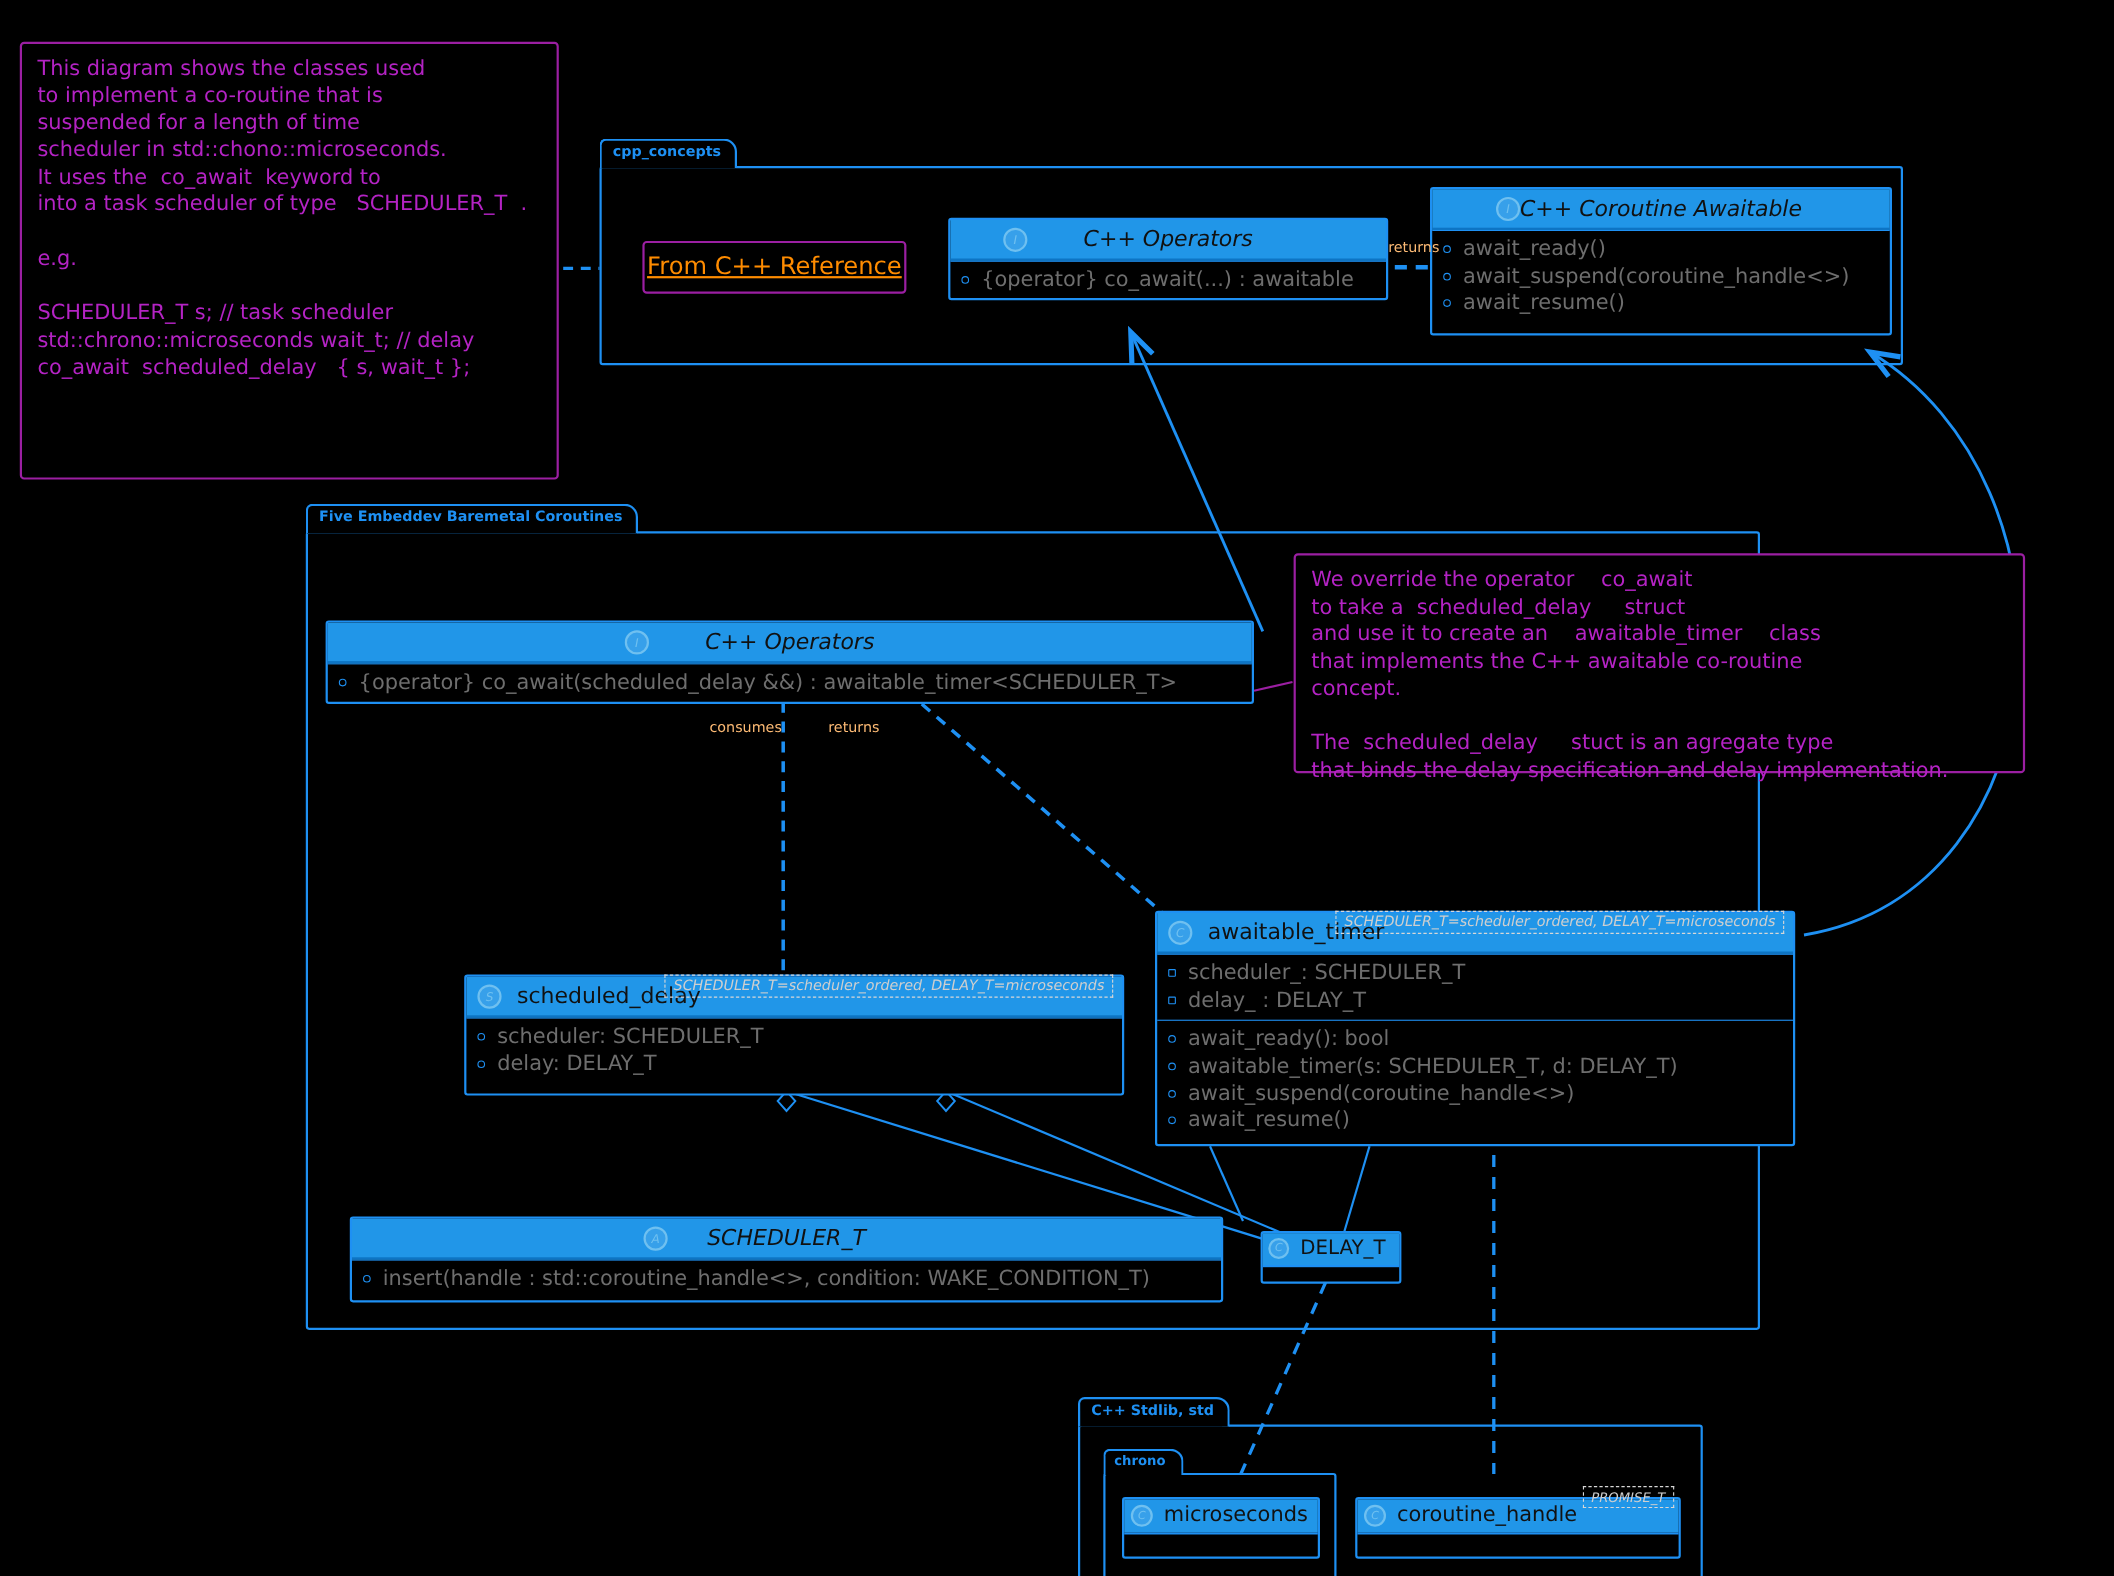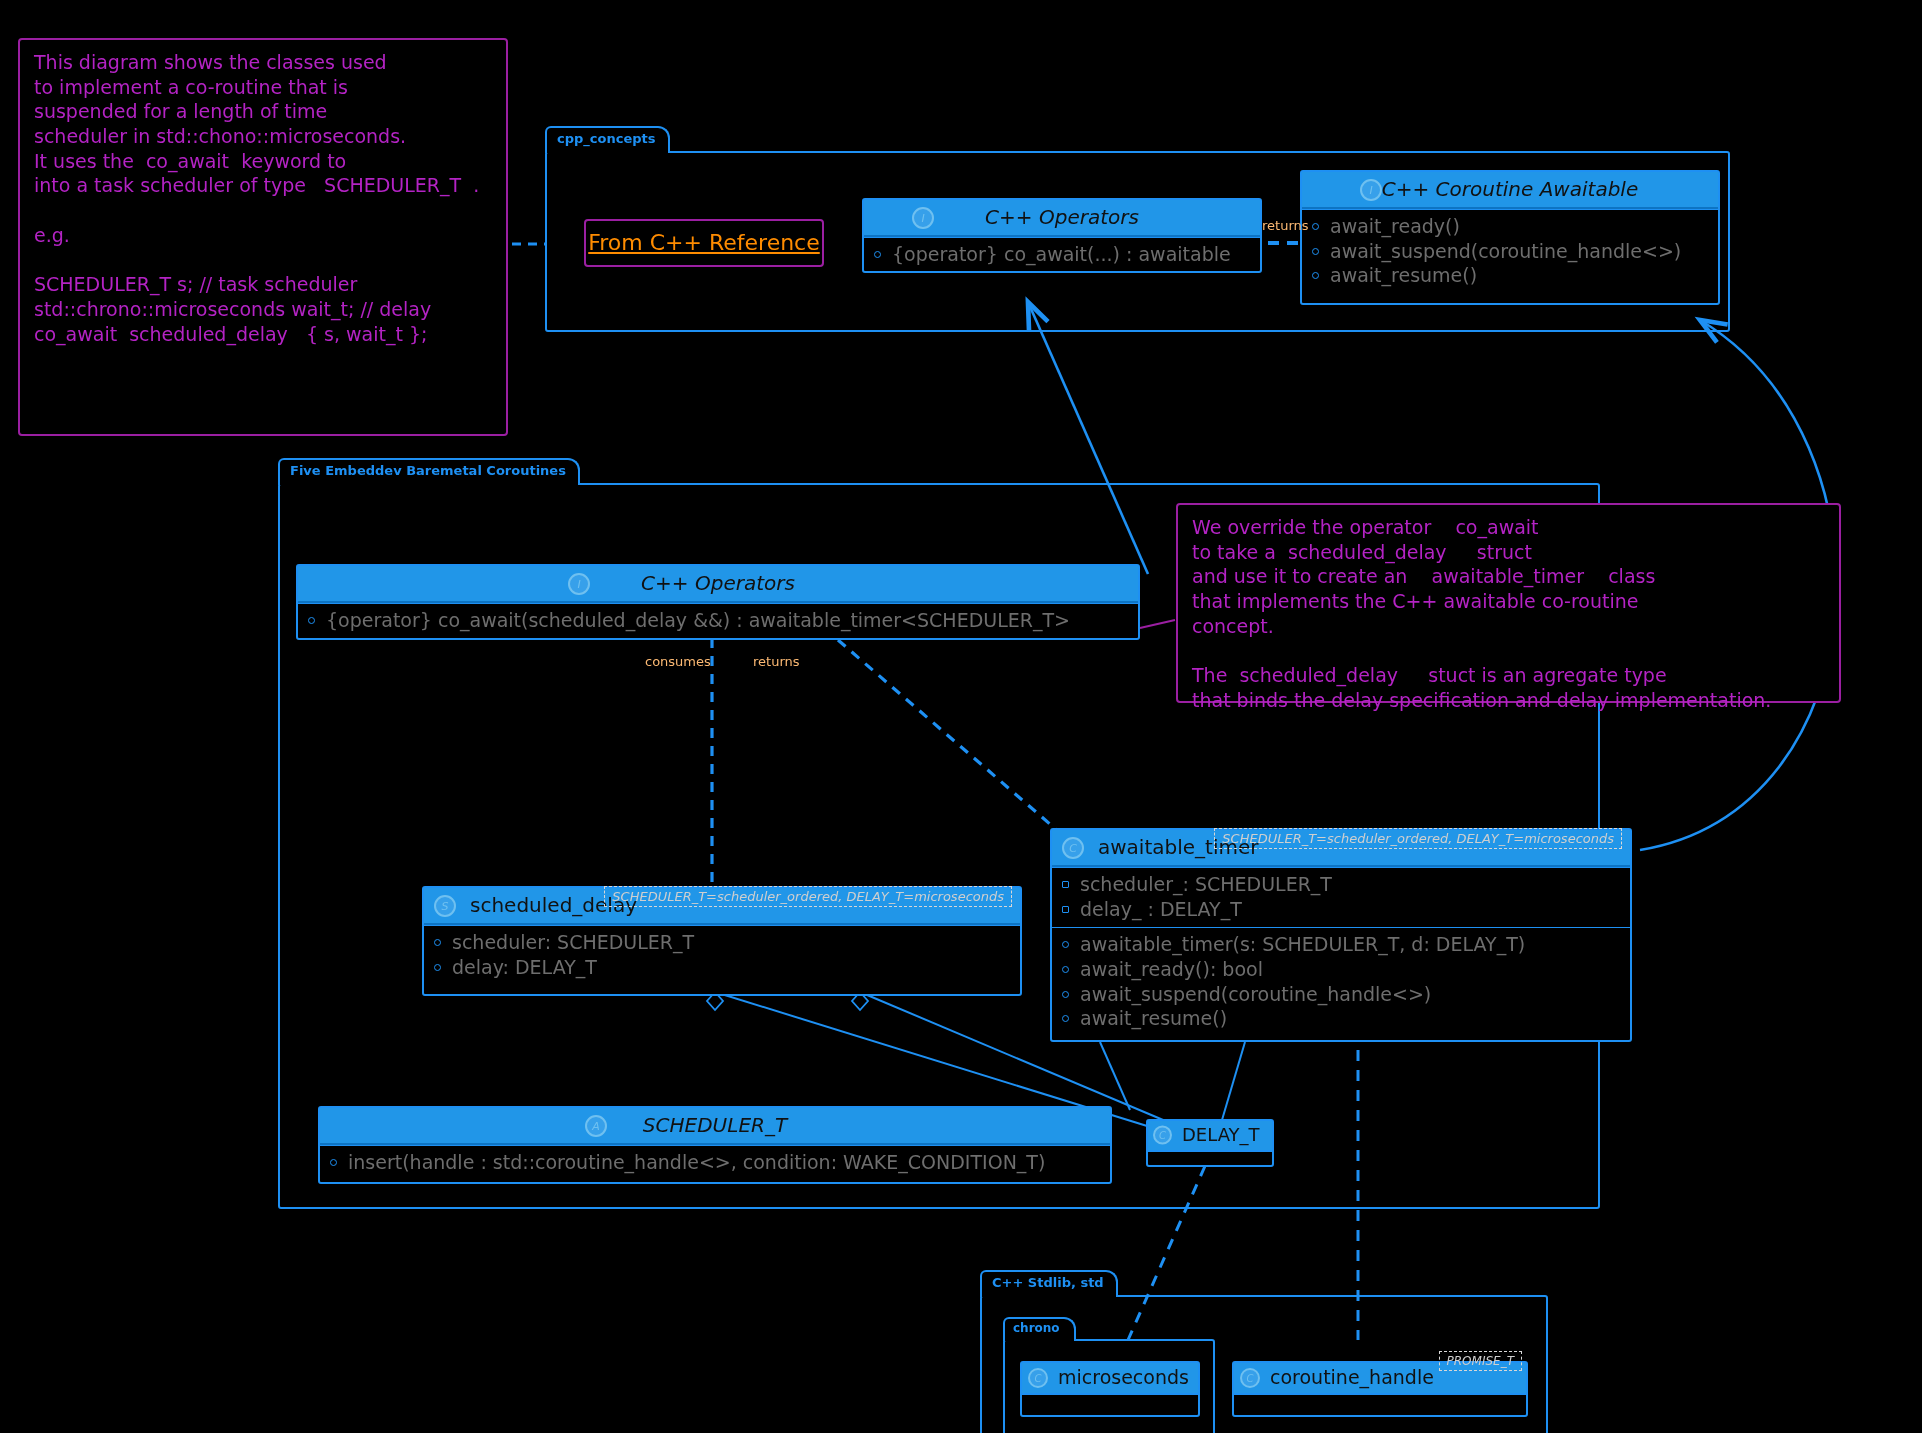--- a/index.html
+++ b/index.html
@@ -246,25 +246,25 @@
         <span>scheduler_: SCHEDULER_T</span>
       </div>
       <div class="mem sq">
         <span class="dot"></span>
         <span>delay_ : DELAY_T</span>
       </div>
     </div>
     <div class="cls-sec">
       <div class="mem">
         <span class="dot"></span>
+        <span>await_ready(): bool</span>
+      </div>
+      <div class="mem">
+        <span class="dot"></span>
         <span>awaitable_timer(s: SCHEDULER_T, d: DELAY_T)</span>
-      </div>
-      <div class="mem">
-        <span class="dot"></span>
-        <span>await_ready(): bool</span>
       </div>
       <div class="mem">
         <span class="dot"></span>
         <span>await_suspend(coroutine_handle&lt;&gt;)</span>
       </div>
       <div class="mem">
         <span class="dot"></span>
         <span>await_resume()</span>
       </div>
     </div>

